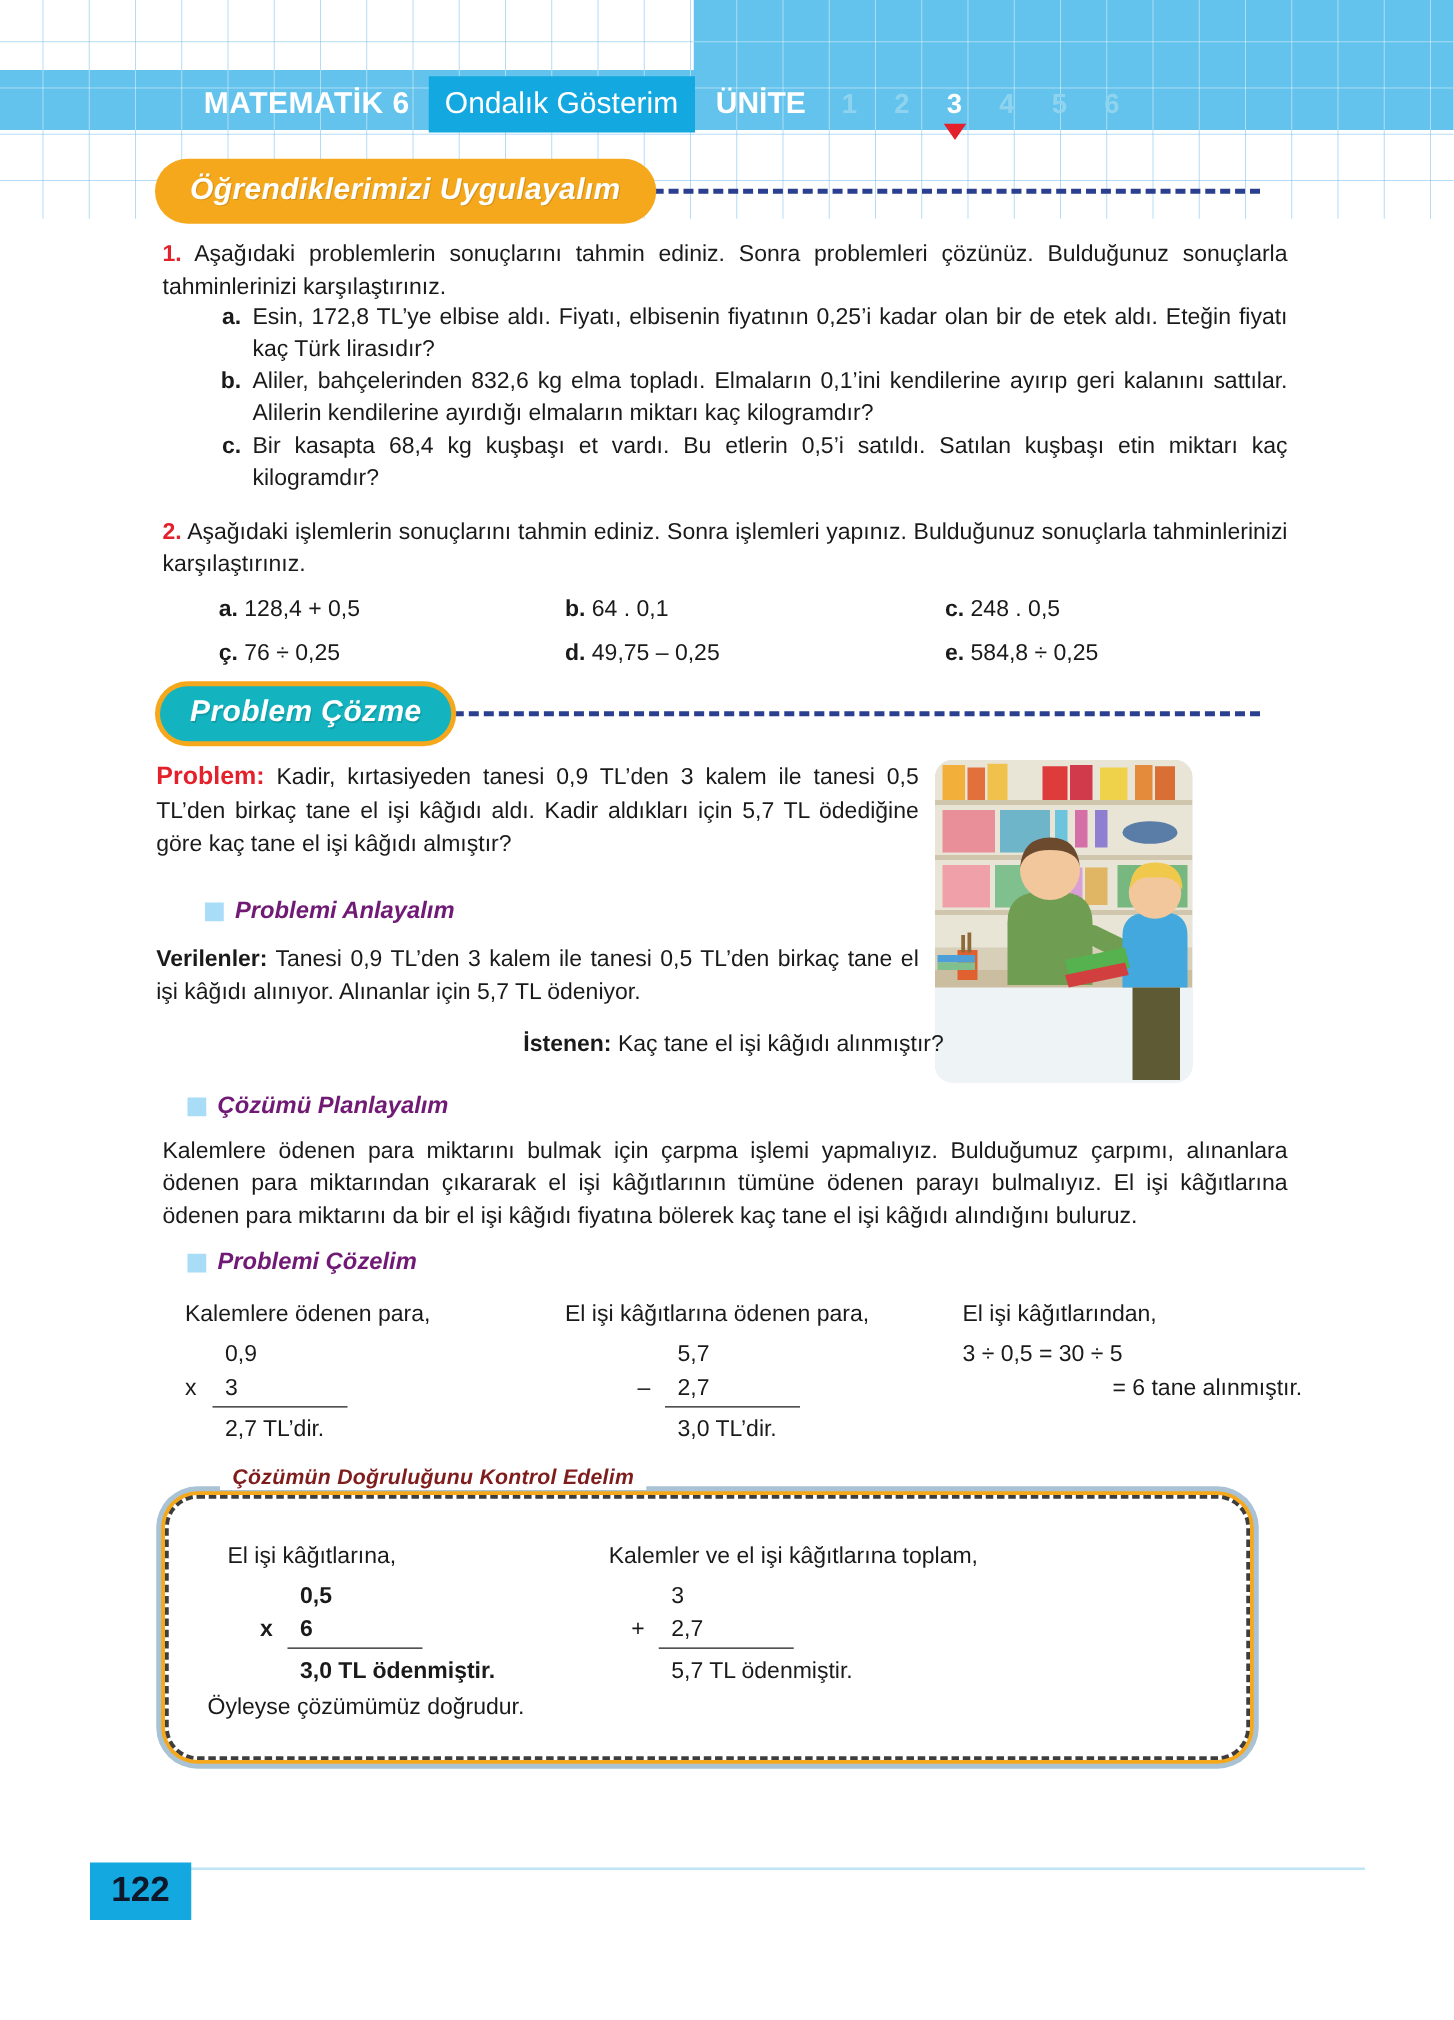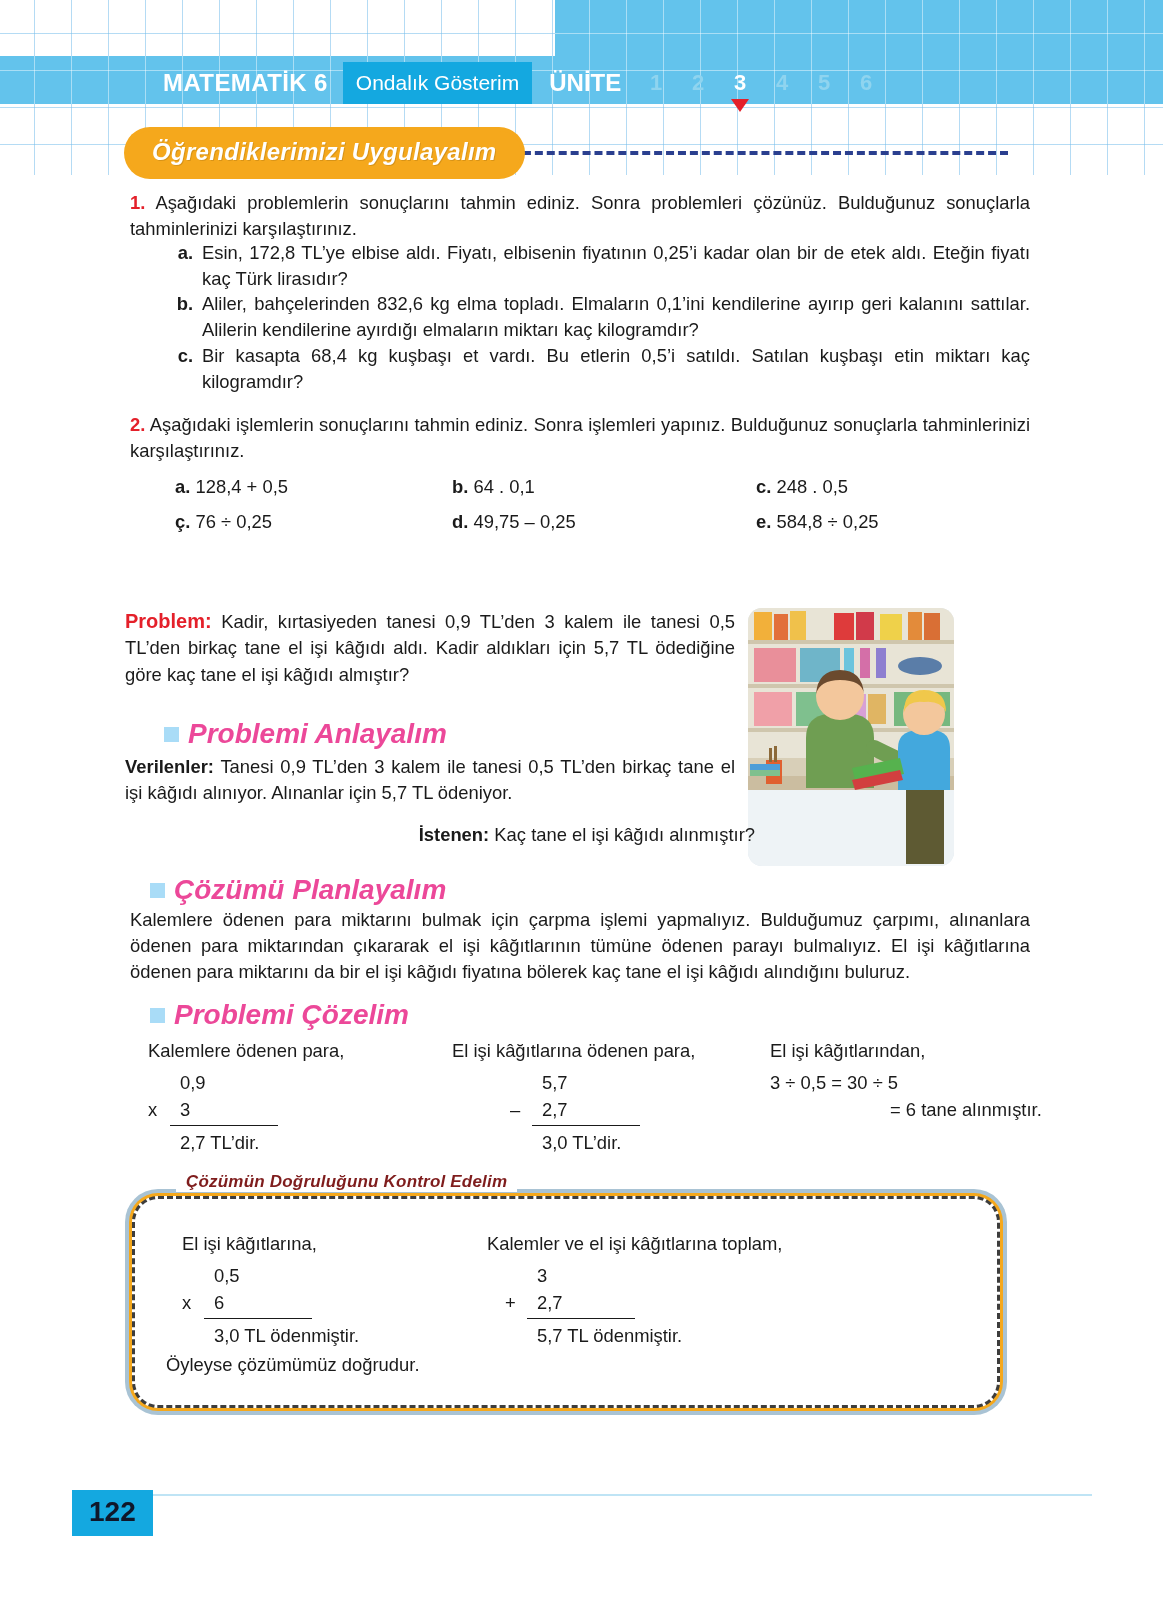--- a/index.html
+++ b/index.html
@@ -59,21 +59,21 @@
     color: #ffffff;
     font-size: 24px;
     font-weight: bold;
     letter-spacing: .4px;
     margin-left: 163px;
     white-space: nowrap;
   }
   .hdr-sub {
     background: #14a8e0;
     color: #ffffff;
-    font-size: 21px;
+    font-size: 24px;
     padding: 10px 13px 11px 13px;
     margin-left: 15px;
     white-space: nowrap;
     line-height: 1;
   }
   .hdr-unite {
     color: #ffffff;
     font-size: 24px;
     font-weight: bold;
     margin-left: 17px;
@@ -184,24 +184,24 @@
     border-radius: 14px;
     overflow: hidden;
     background: #dfe7ee;
   }
 
   
   .blue-head {
     position: absolute;
     display: flex;
     align-items: center;
-    font-size: 28px;
+    font-size: 19px;
     font-weight: bold;
     font-style: italic;
-    color: #ec4899;
+    color: #701a75;
     white-space: nowrap;
   }
   .blue-sq {
     width: 15px; height: 15px;
     background: #a9dcf7;
     margin-right: 9px;
     flex: 0 0 15px;
   }
 
   
@@ -346,20 +346,24 @@
     <div>
       <span class="lbl">d.</span>
       <span>49,75 – 0,25</span>
     </div>
     <div>
       <span class="lbl">e.</span>
       <span>584,8 ÷ 0,25</span>
     </div>
   </div>
 
+  <div class="chip-row" style="left:128px; top:549px; width:880px;">
+    <span class="chip teal">Problem Çözme</span>
+    <span class="chip-line"></span>
+  </div>
 
   <div class="p" style="left:125px; top:607px; width:610px;">
     <span class="bold" style="color:#e4202a; font-size:20px;">Problem:</span>
     <span>Kadir, kırtasiyeden tanesi 0,9 TL’den 3 kalem ile tanesi 0,5 TL’den birkaç tane el işi kâğıdı aldı. Kadir aldıkları için 5,7 TL ödediğine göre kaç tane el işi kâğıdı almıştır?</span>
   </div>
 
   <div class="illus" style="left:748px; top:608px;">
     <svg width="206" height="258" viewBox="0 0 206 258">
 
       <rect x="0" y="0" width="206" height="150" fill="#e8e4d6"></rect>
@@ -483,21 +487,21 @@
   </div>
 
   <div class="verify-box" style="left:132px; top:1196px; width:868px; height:212px;">
     <div class="verify-inner"></div>
   </div>
 
   <div class="verify-chip" style="left:176px; top:1172px;">Çözümün Doğruluğunu Kontrol Edelim</div>
 
   <div class="calc" style="left:182px; top:1230px;">
     <div class="caption">El işi kâğıtlarına,</div>
-    <div class="calc-rows" style="">
+    <div class="calc-rows" style="margin-left:26px;font-weight:bold;">
       <div class="calc-line">
         <span class="op-col"></span>
         <span class="num-col">0,5</span>
       </div>
       <div class="calc-line">
         <span class="op-col">x</span>
         <span class="num-col">6</span>
       </div>
       <div class="rule"></div>
       <div class="result">3,0 TL ödenmiştir.</div>

